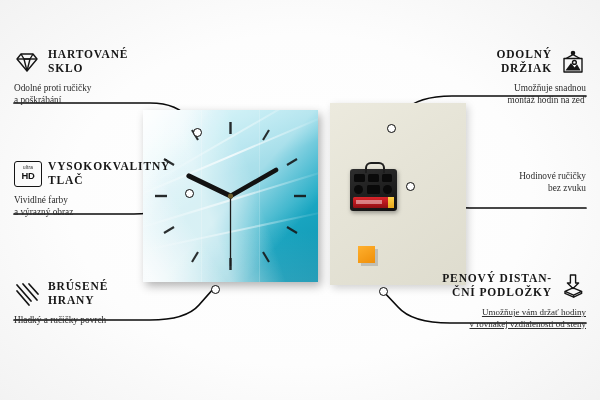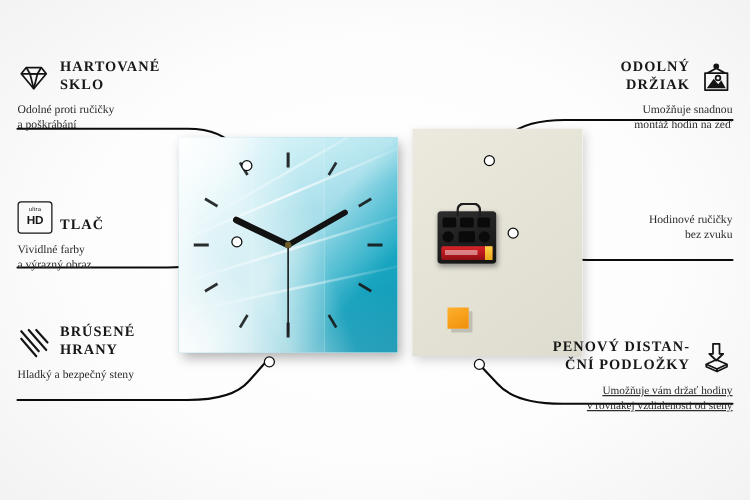--- a/index.html
+++ b/index.html
@@ -206,49 +206,49 @@
 
   <div class="feature" style="left:14px;top:160px;">
     <div class="f-head">
       <span class="ico">
         <span class="hdbox">
           <span class="u">ultra</span>
           <span class="h">HD</span>
         </span>
       </span>
       <span class="f-title">
-        <br>
+        <span>VYSOKOKVALITNÝ</span><br>
         <span>TLAČ</span>
       </span>
     </div>
     <div class="f-sub">
       <span>Vividlné farby</span><br>
       <span>a výrazný obraz</span>
     </div>
   </div>
 
-  <div class="feature" style="left:14px;top:260px;">
+  <div class="feature" style="left:14px;top:280px;">
     <div class="f-head">
       <span class="ico">
         <svg viewBox="0 0 26 26">
             <g stroke="#141414" stroke-width="1.7" stroke-linecap="round">
           <line x1="3" y1="4" x2="17" y2="20"></line>
               <line x1="3" y1="10" x2="15" y2="24"></line>
           <line x1="9" y1="3" x2="23" y2="19"></line>
               <line x1="15" y1="3" x2="24" y2="13"></line>
         </g>
           </svg>
       </span>
       <span class="f-title">
         <span>BRÚSENÉ</span><br>
         <span>HRANY</span>
       </span>
     </div>
     <div class="f-sub">
-      <span>Hladký a bezpečný steny</span>
+      <span>Hladký a ručičky povrch</span>
     </div>
   </div>
 
   <div class="feature right" style="left:411px;top:48px;">
     <div class="f-head">
       <span class="f-title">
         <span>ODOLNÝ</span><br>
         <span>DRŽIAK</span>
       </span>
       <span class="ico">

